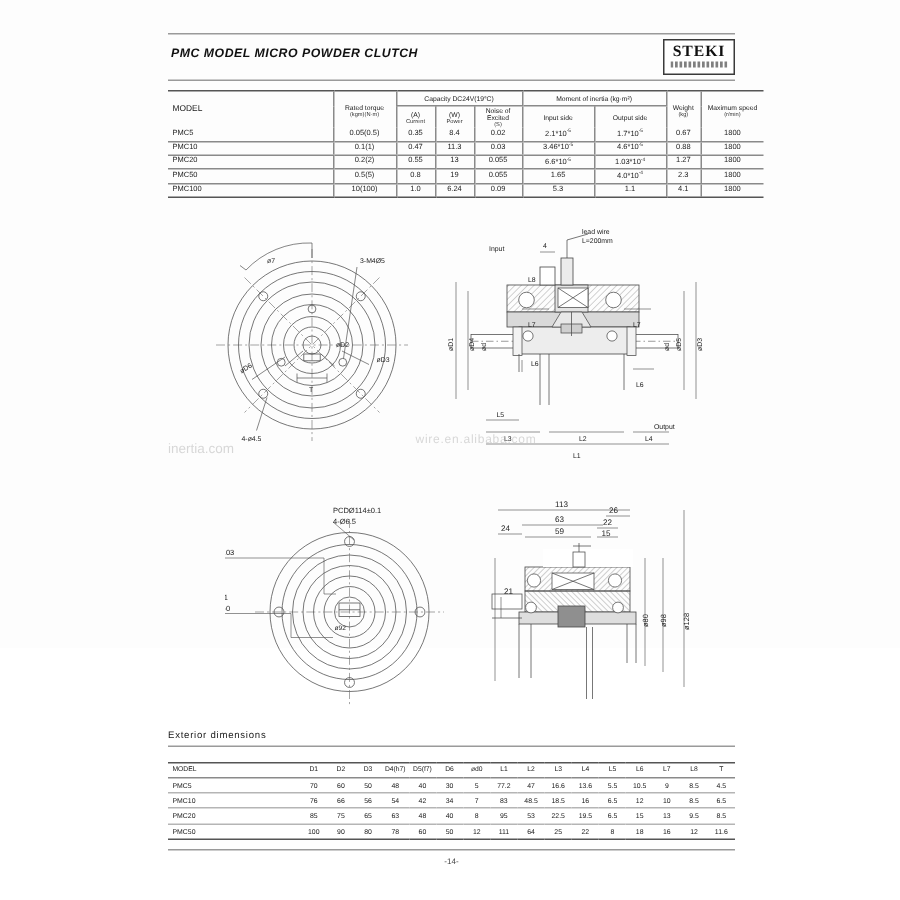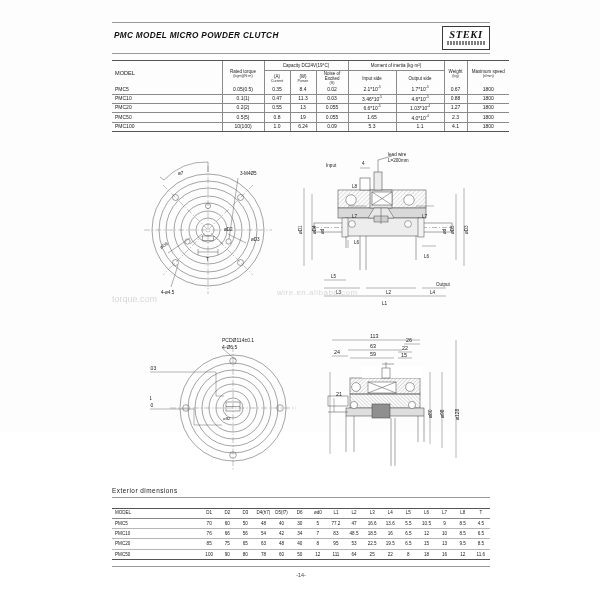--- a/index.html
+++ b/index.html
@@ -32,21 +32,20 @@
     font-size:8.2px;font-weight:bold;font-style:italic;
     letter-spacing:.35px;color:#111;
     white-space:nowrap;
   }
   .logo{
     position:absolute;right:0px;top:4px;
     width:46px;height:22px;
     border:1px solid #3a3a3a;
     background:#fff;
     overflow:hidden;
-    font-style:italic;
   }
   .logo .word{
     position:absolute;left:0;top:2px;width:46px;
     text-align:center;
     font-family:"Liberation Serif", serif;
     font-size:10.5px;font-weight:bold;letter-spacing:.6px;
     color:#111;
   }
   .logo .sub{
     position:absolute;left:4px;top:14px;width:38px;height:4px;
@@ -536,21 +535,21 @@
         <text x="18" y="28">24</text>
         <text x="85" y="31">15</text>
         <text x="20" y="70">21</text>
         <text x="116" y="92" transform="rotate(-90 116 92)" font-size="5">ø80</text>
         <text x="128" y="92" transform="rotate(-90 128 92)" font-size="5">ø98</text>
         <text x="143" y="94" transform="rotate(-90 143 94)" font-size="5">ø128</text>
       </g>
     </svg>
   </div>
 
-  <div class="watermark" style="left:112px;top:294px;font-size:9px;">torque.com</div>
+  <div class="watermark" style="left:112px;top:294px;font-size:9px;">inertia.com</div>
 
   <div class="extsec">
     <div class="caption">Exterior  dimensions</div>
     <div class="rule"></div>
   </div>
 
   <div class="ext">
     <table>
       <colgroup>
         <col style="width:88px">

